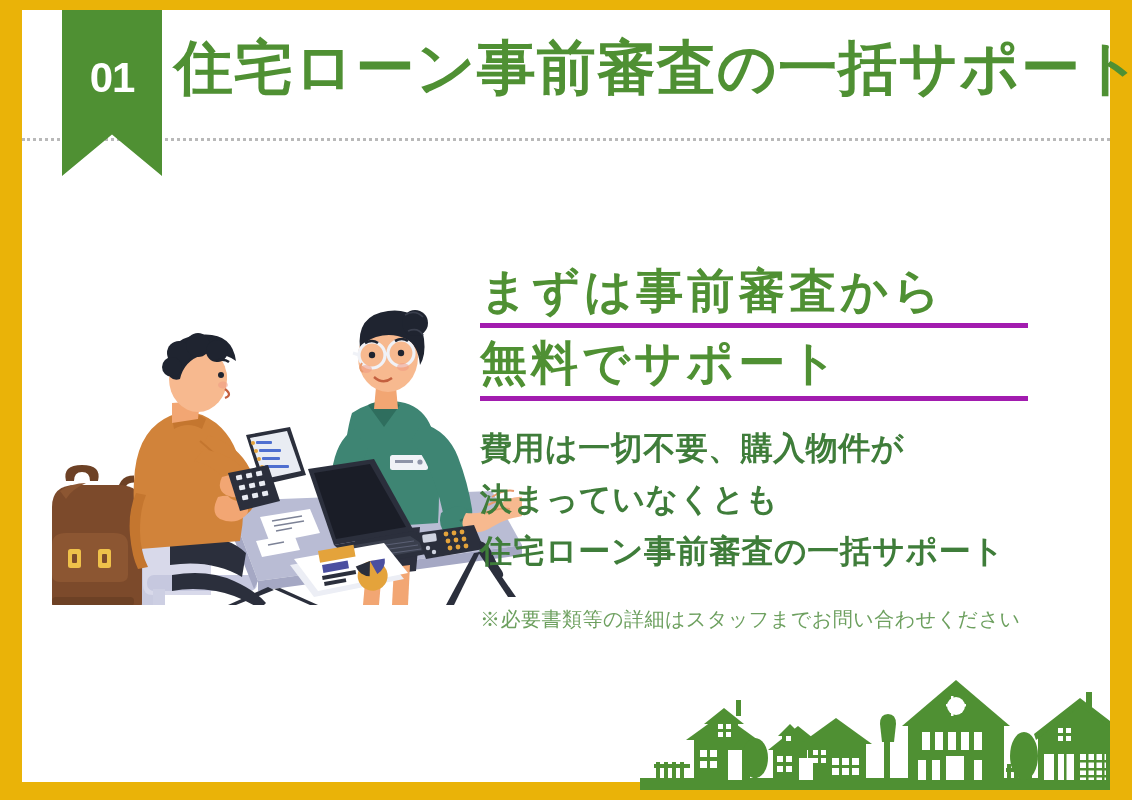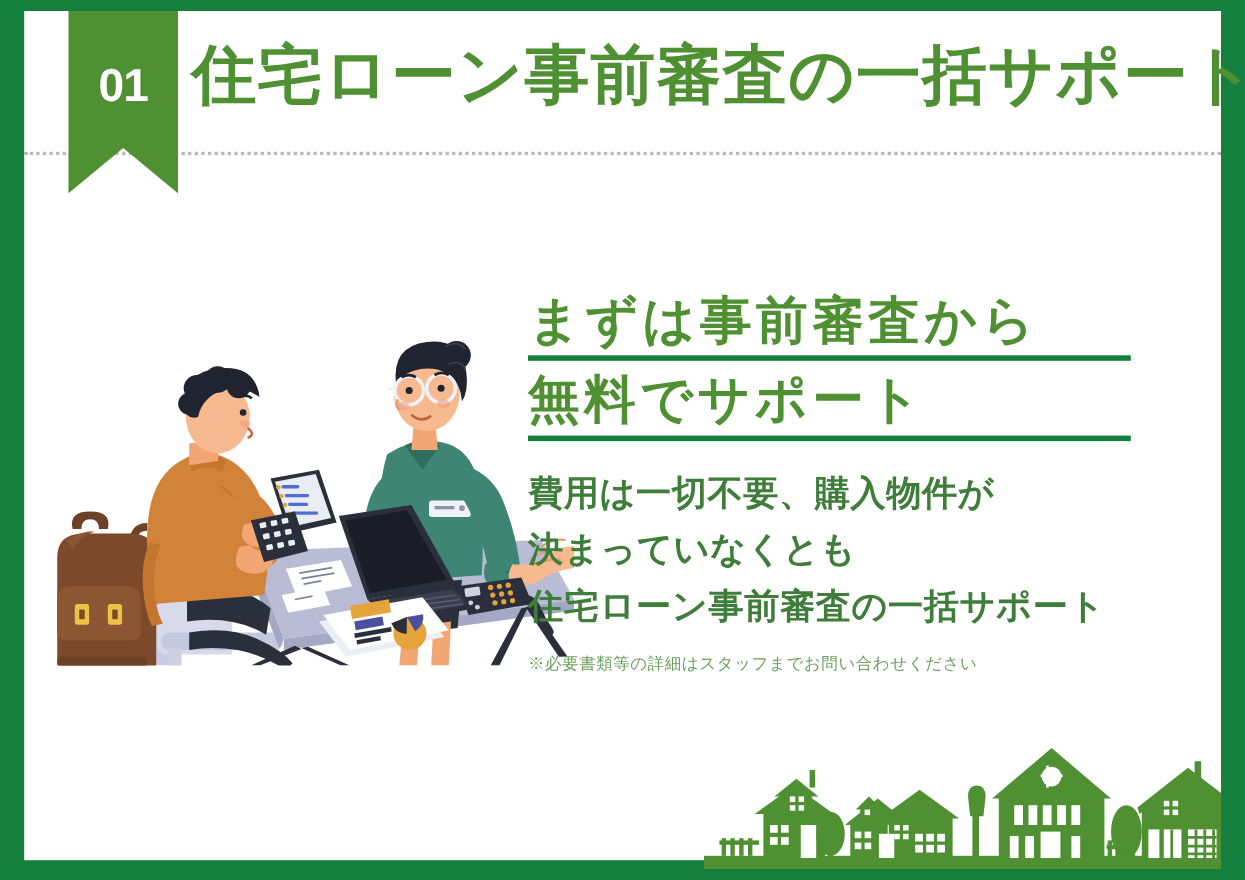--- a/index.html
+++ b/index.html
@@ -8,21 +8,21 @@
   html, body {
     width:1132px; height:800px;
     overflow:hidden;
     font-family:"Liberation Sans", sans-serif;
   }
 
   
   .slide {
     position:relative;
     width:1132px; height:800px;
-    background:#15803d;
+    background:#eab308;
   }
   .slide-inner {
     position:absolute;
     left:22px; top:10px; right:22px; bottom:18px;
     background:#ffffff;
   }
 
   
   .ribbon {
     position:absolute;
@@ -74,38 +74,38 @@
   .headline {
     color:#4f9033;
     font-size:47px;
     font-weight:bold;
     letter-spacing:4px;
     line-height:1.24;
     white-space:nowrap;
   }
   .headline-line {
     display:block;
-    border-bottom:5px solid #15803d;
+    border-bottom:5px solid #a21caf;
     padding-bottom:3px;
     margin-bottom:6px;
     width:548px;
   }
   .body-copy {
     margin-top:22px;
     color:#3f7d3a;
     font-size:32px;
     font-weight:bold;
     line-height:1.62;
     letter-spacing:0.5px;
     white-space:nowrap;
   }
   .note {
-    margin-top:16px;
+    margin-top:28px;
     color:#6da05f;
-    font-size:15px;
+    font-size:20px;
     letter-spacing:0.5px;
     white-space:nowrap;
   }
 
   
   .illustration {
     position:absolute;
     left:0px; top:235px;
     width:500px; height:360px;
     z-index:2;

